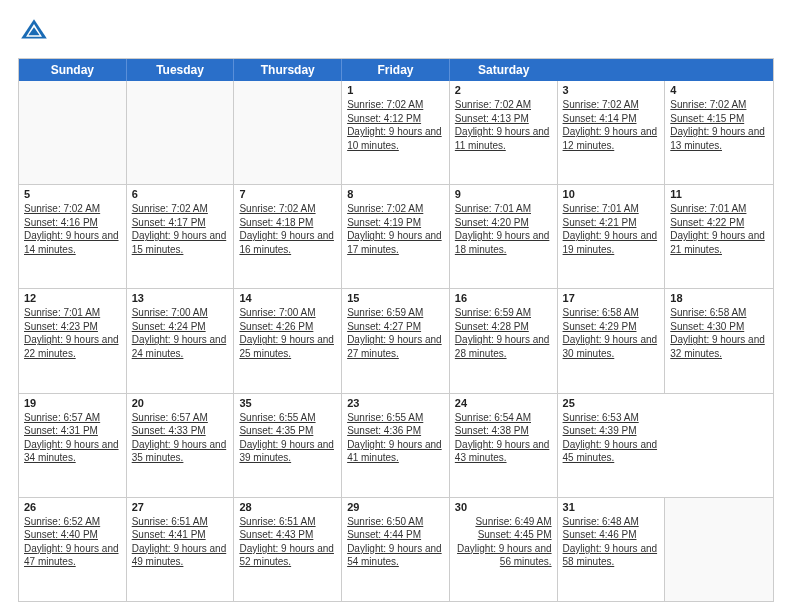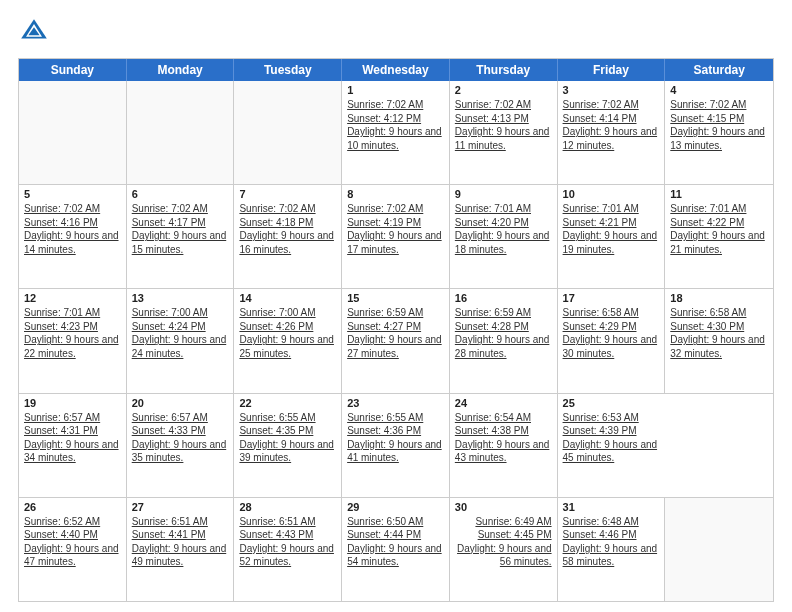--- a/index.html
+++ b/index.html
@@ -133,23 +133,21 @@
       </div>
     </div>
     <div class="title-block">
       <div class="month-title"></div>
       <div class="location"></div>
     </div>
   </div>
   <div class="calendar">
     <div class="cal-header">
     <div class="cal-header-cell">Sunday</div>
-        <div class="cal-header-cell">Monday</div>
         <div class="cal-header-cell">Tuesday</div>
-        <div class="cal-header-cell">Wednesday</div>
         <div class="cal-header-cell">Thursday</div>
         <div class="cal-header-cell">Friday</div>
         <div class="cal-header-cell">Saturday</div>
       </div>
     <div class="cal-body">
     <div class="cal-row">
           <div class="cal-cell empty"></div>
           <div class="cal-cell empty"></div>
           <div class="cal-cell empty"></div>
           <div class="cal-cell">
@@ -272,21 +270,21 @@
 Sunset: 4:31 PM
 Daylight: 9 hours and 34 minutes.</div>
           </div>
           <div class="cal-cell">
             <div class="day-num">20</div>
             <div class="cell-text" style="white-space: pre-line;">Sunrise: 6:57 AM
 Sunset: 4:33 PM
 Daylight: 9 hours and 35 minutes.</div>
           </div>
           <div class="cal-cell">
-            <div class="day-num">22</div>
+            <div class="day-num">35</div>
             <div class="cell-text" style="white-space: pre-line;">Sunrise: 6:55 AM
 Sunset: 4:35 PM
 Daylight: 9 hours and 39 minutes.</div>
           </div>
           <div class="cal-cell">
             <div class="day-num">23</div>
             <div class="cell-text" style="white-space: pre-line;">Sunrise: 6:55 AM
 Sunset: 4:36 PM
 Daylight: 9 hours and 41 minutes.</div>
           </div>

